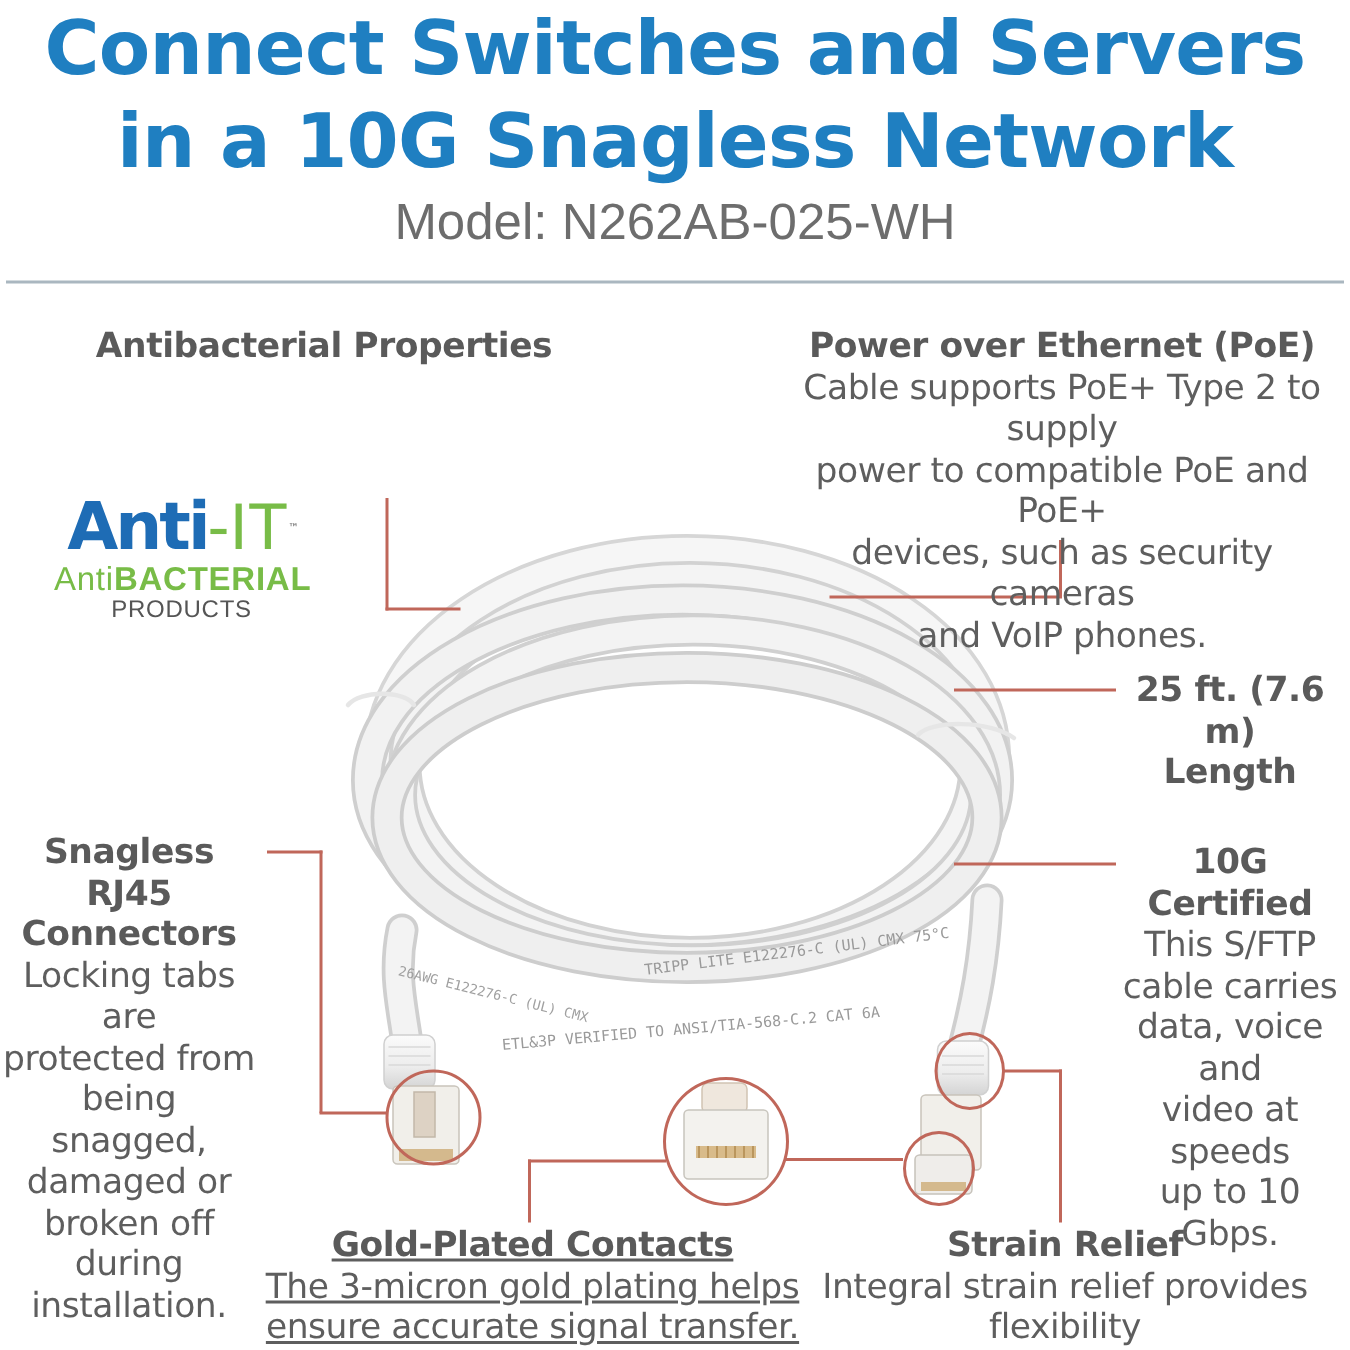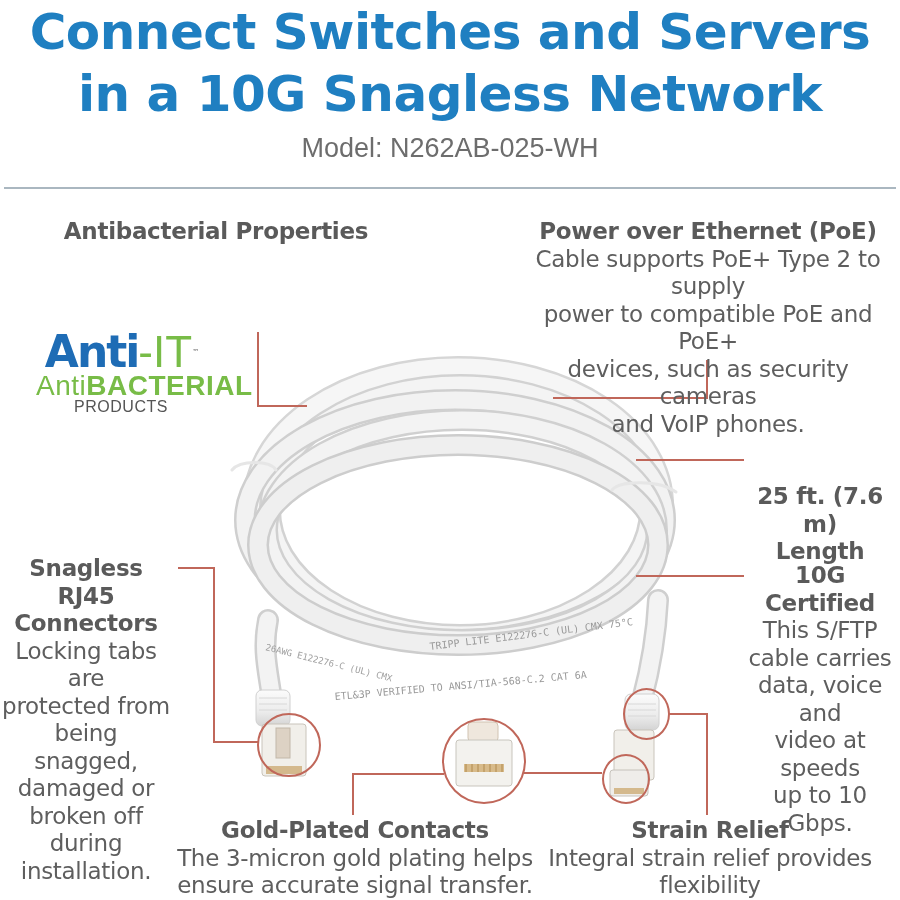--- a/index.html
+++ b/index.html
@@ -1,32 +1,32 @@
 <!DOCTYPE html>
 <html><head>
 <meta charset="utf-8">
 <style>
   html, body { margin: 0; padding: 0; background: #ffffff; }
   body { width: 900px; height: 900px; position: relative; overflow: hidden; font-family: "Liberation Sans", "DejaVu Sans", sans-serif; color: #5a5a5a; }
   .abs { position: absolute; }
   .headline { left: 0; width: 900px; text-align: center; color: #1f7fc1; font-weight: bold; font-size: 50px; line-height: 60px; letter-spacing: -0.5px; font-family: "DejaVu Sans", sans-serif; }
   .h1 { top: 2px; }
   .h2 { top: 64px; }
-  .model { top: 126px; left: 0; width: 900px; text-align: center; font-size: 27px; color: #6d6d6d; line-height: 44px; font-family: "Liberation Sans", sans-serif; }
+  .model { top: 126px; left: 0; width: 900px; text-align: center; font-size: 34px; color: #6d6d6d; line-height: 44px; font-family: "Liberation Sans", sans-serif; }
   .rule { top: 187px; left: 4px; width: 892px; height: 2px; background: #aab7c0; }
   .callout { text-align: center; color: #5e5e5e; font-size: 23px; line-height: 27.5px; font-family: "DejaVu Sans", sans-serif; letter-spacing: -0.3px; }
   .callout .ttl { font-weight: bold; color: #5a5a5a; display: block; }
   .callout .body { display: block; white-space: pre-line; }
   .line { position: absolute; background: #c0675a; }
   .circle { position: absolute; border: 2px solid #c0675a; border-radius: 50%; box-sizing: border-box; }
   .logo { left: 36px; top: 330px; width: 170px; text-align: center; }
   .logo .safe { font-size: 44px; font-weight: 900; color: #1e6cb5; font-family: "DejaVu Sans", sans-serif; letter-spacing: -2px; line-height: 44px; }
   .logo .it { font-weight: normal; color: #78bc47; font-family: "Liberation Sans", sans-serif; letter-spacing: 0; margin-top: 20px; }
   .logo .tm { font-size: 7px; color: #888; vertical-align: top; }
-  .logo .anti { font-size: 28px; color: #78bc47; line-height: 24px; letter-spacing: 0.5px; }
+  .logo .anti { font-size: 22px; color: #78bc47; line-height: 24px; letter-spacing: 0.5px; }
   .logo .anti b { font-weight: bold; }
   .logo .prod { font-size: 16px; color: #555; line-height: 18px; letter-spacing: 0.5px; }
   svg.cable { position: absolute; left: 0; top: 0; }
 </style>
 </head>
 <body>
 
 <div class="abs headline h1">Connect Switches and Servers</div>
 <div class="abs headline h2">in a 10G Snagless Network</div>
 <div class="abs model">Model: N262AB-025-WH</div>
@@ -137,21 +137,21 @@
 </div>
 
 <div class="abs callout" style="left:526px;top:218px;width:364px;">
   <span class="ttl">Power over Ethernet (PoE)</span>
   <span class="body">Cable supports PoE+ Type 2 to supply
 power to compatible PoE and PoE+
 devices, such as security cameras
 and VoIP phones.</span>
 </div>
 
-<div class="abs callout" style="left:742px;top:447px;width:156px;margin-top:36px;">
+<div class="abs callout" style="left:742px;top:447px;width:156px;">
   <span class="ttl" style="white-space:pre-line;">25 ft. (7.6 m)
 Length</span>
 </div>
 
 <div class="abs callout" style="left:740px;top:562px;width:160px;">
   <span class="ttl">10G Certified</span>
   <span class="body">This S/FTP
 cable carries
 data, voice and
 video at speeds
@@ -162,21 +162,21 @@
   <span class="ttl" style="white-space:pre-line;">Snagless RJ45
 Connectors</span>
   <span class="body">Locking tabs are
 protected from
 being snagged,
 damaged or
 broken off during
 installation.</span>
 </div>
 
-<div class="abs callout" style="left:160px;top:817px;width:390px;">
+<div class="abs callout" style="left:160px;top:817px;width:390px;text-decoration:underline;">
   <span class="ttl">Gold-Plated Contacts</span>
   <span class="body">The 3-micron gold plating helps
 ensure accurate signal transfer.</span>
 </div>
 
 <div class="abs callout" style="left:500px;top:817px;width:420px;">
   <span class="ttl">Strain Relief</span>
   <span class="body">Integral strain relief provides flexibility
 and reduces stress on the cable.</span>
 </div>

